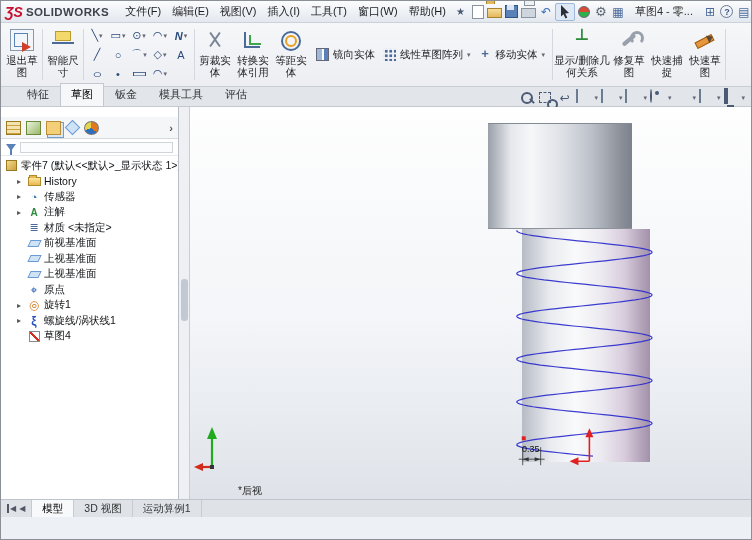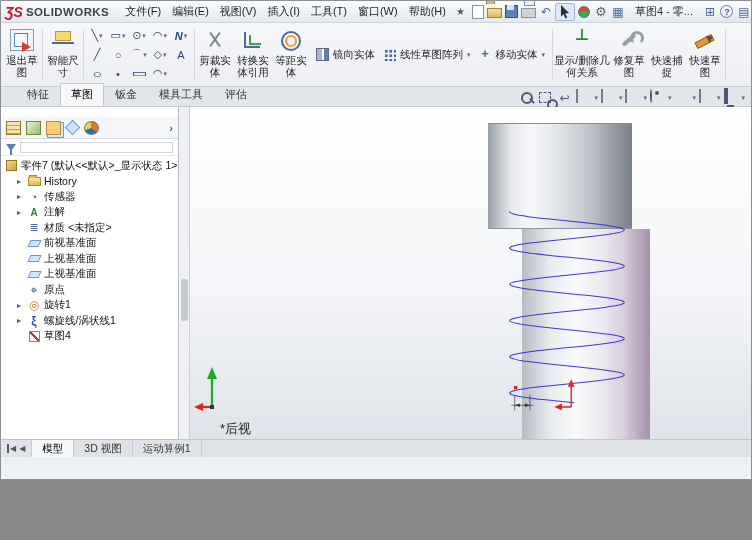--- a/index.html
+++ b/index.html
@@ -1,17 +1,17 @@
 <!DOCTYPE html>
 <html><head>
 <meta charset="utf-8">
 <style>
   *{margin:0;padding:0;box-sizing:border-box}
   html,body{background:#888}
-  #win{position:relative;width:752px;height:480px;background:#edf0f4;
+  #win{position:relative;width:752px;height:540px;background:#edf0f4;
        font-family:"Liberation Sans","DejaVu Sans",sans-serif;font-size:11px;color:#222;
        overflow:hidden;border:1px solid #8b9097}
   
   .titlebar{position:absolute;left:0;top:0;right:0;height:22px;display:flex;align-items:center;
             gap:1px;padding:0 4px;background:linear-gradient(#fbfcfd,#e3e8ef);border-bottom:1px solid #ccd2da}
   .logo-mark{font-size:14px;font-style:italic;font-weight:bold;color:#c8102e;margin-right:2px}
   .logo-text{font-weight:bold;color:#3e434b;font-size:11.5px;letter-spacing:.4px;margin-right:10px}
   .menu-item{padding:2px 5px;color:#1c1e22;white-space:nowrap;cursor:default}
   .star{color:#4a5a74;font-size:10px;margin:0 4px}
   .tbico{width:16px;height:15px;position:relative;flex:none;display:flex;align-items:center;justify-content:center}
@@ -127,21 +127,21 @@
   .vthumb{position:absolute;left:2px;top:172px;width:7px;height:42px;background:#c3c9d2;border-radius:3px}
   
   .viewport{position:absolute;left:189px;top:0;right:0;bottom:18px;overflow:hidden;
             background:linear-gradient(180deg,#fefefe 0%,#f3f5f8 55%,#dfe3e9 100%)}
   .head{position:absolute;left:298px;top:16px;width:144px;height:106px;border-top:1px solid #848a94;border-bottom:1px solid #8e929b;
         background:linear-gradient(90deg,#9aa0a9 0%,#e6e8ec 16%,#f6f7f9 30%,#dde0e5 52%,#bcc1c9 72%,#8b9099 92%,#7c828c 100%)}
   .bodycyl{position:absolute;left:332px;top:122px;width:128px;height:233px;
         background:linear-gradient(90deg,#b6bbc5 0%,#e9ebef 22%,#f9fafb 42%,#eceaf0 62%,#d8ccdc 80%,#b4a4ba 93%,#a391aa 100%)}
   .overlay{position:absolute;left:0;top:0;width:100%;height:100%;pointer-events:none}
   .dim-text{position:absolute;left:332px;top:337px;font-size:9px;color:#111}
-  .view-label{position:absolute;left:30px;bottom:1px;font-size:13px;color:#222}
+  .view-label{position:absolute;left:48px;bottom:1px;font-size:10px;color:#222}
   .triad{position:absolute;left:2px;bottom:28px}
   
   .doctabs{position:absolute;left:0;right:0;bottom:0;height:18px;background:#dfe3e8;border-top:1px solid #bfc4cc;display:flex;align-items:stretch;font-size:10.5px}
   .dnav{display:flex;align-items:center;gap:3px;padding:0 6px;color:#556;border-right:1px solid #c6cbd3}
   .dnav span{font-size:8px}
   .dnav .bar{border-left:2px solid #556;padding-left:1px}
   .dtab{padding:0 10px;display:flex;align-items:center;color:#333;border-right:1px solid #c6cbd3;cursor:default}
   .dtab.active{background:#f8f9fa;color:#000}
   .statusbar{position:absolute;left:0;right:0;bottom:0;height:22px;display:flex;align-items:center;padding:0 8px;
              background:linear-gradient(#f2f4f6,#dde1e7);border-top:1px solid #c2c7cf;font-size:11px;color:#2a2d33}

